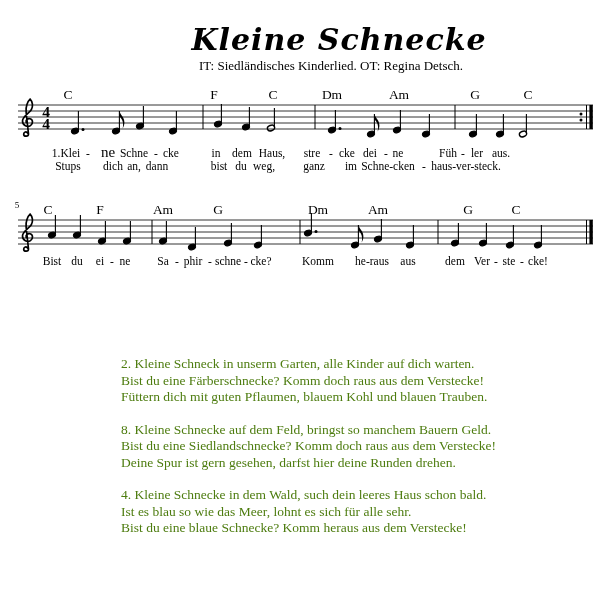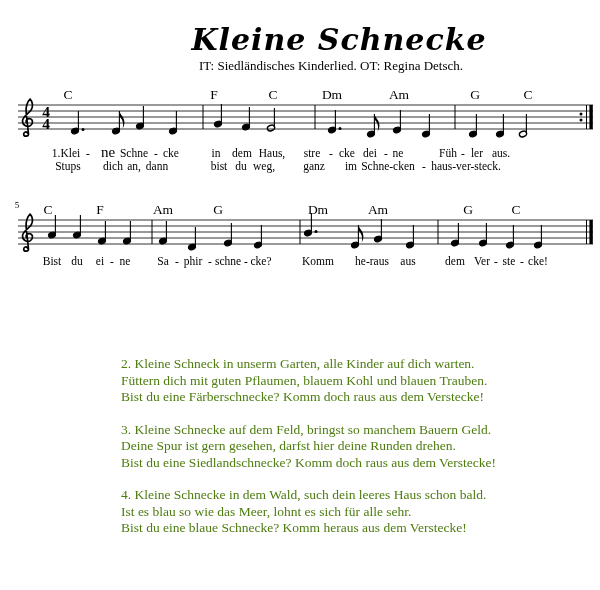--- a/index.html
+++ b/index.html
@@ -252,27 +252,27 @@
         <text x="496" y="265" fill="#000000" text-anchor="middle" font-family="&quot;Liberation Serif&quot;,serif" font-size="11.5">-</text>
         <text x="509" y="265" fill="#000000" text-anchor="middle" font-family="&quot;Liberation Serif&quot;,serif" font-size="11.5">ste</text>
         <text x="522" y="265" fill="#000000" text-anchor="middle" font-family="&quot;Liberation Serif&quot;,serif" font-size="11.5">-</text>
         <text x="538" y="265" fill="#000000" text-anchor="middle" font-family="&quot;Liberation Serif&quot;,serif" font-size="11.5">cke!</text>
       </g>
     </svg>
 
   <div class="verses">
     <p class="verse">
       <span class="vline">2. Kleine Schneck in unserm Garten, alle Kinder auf dich warten.</span>
+      <span class="vline">Bist du eine Färberschnecke? Komm doch raus aus dem Verstecke!</span>
       <span class="vline">Füttern dich mit guten Pflaumen, blauem Kohl und blauen Trauben.</span>
-      <span class="vline">Bist du eine Färberschnecke? Komm doch raus aus dem Verstecke!</span>
     </p>
     <p class="verse">
-      <span class="vline">3. Kleine Schnecke auf dem Feld, bringst so manchem Bauern Geld.</span>
+      <span class="vline">8. Kleine Schnecke auf dem Feld, bringst so manchem Bauern Geld.</span>
+      <span class="vline">Bist du eine Siedlandschnecke? Komm doch raus aus dem Verstecke!</span>
       <span class="vline">Deine Spur ist gern gesehen, darfst hier deine Runden drehen.</span>
-      <span class="vline">Bist du eine Siedlandschnecke? Komm doch raus aus dem Verstecke!</span>
     </p>
     <p class="verse">
       <span class="vline">4. Kleine Schnecke in dem Wald, such dein leeres Haus schon bald.</span>
       <span class="vline">Ist es blau so wie das Meer, lohnt es sich für alle sehr.</span>
       <span class="vline">Bist du eine blaue Schnecke? Komm heraus aus dem Verstecke!</span>
     </p>
   </div>
 
 </div>
 

